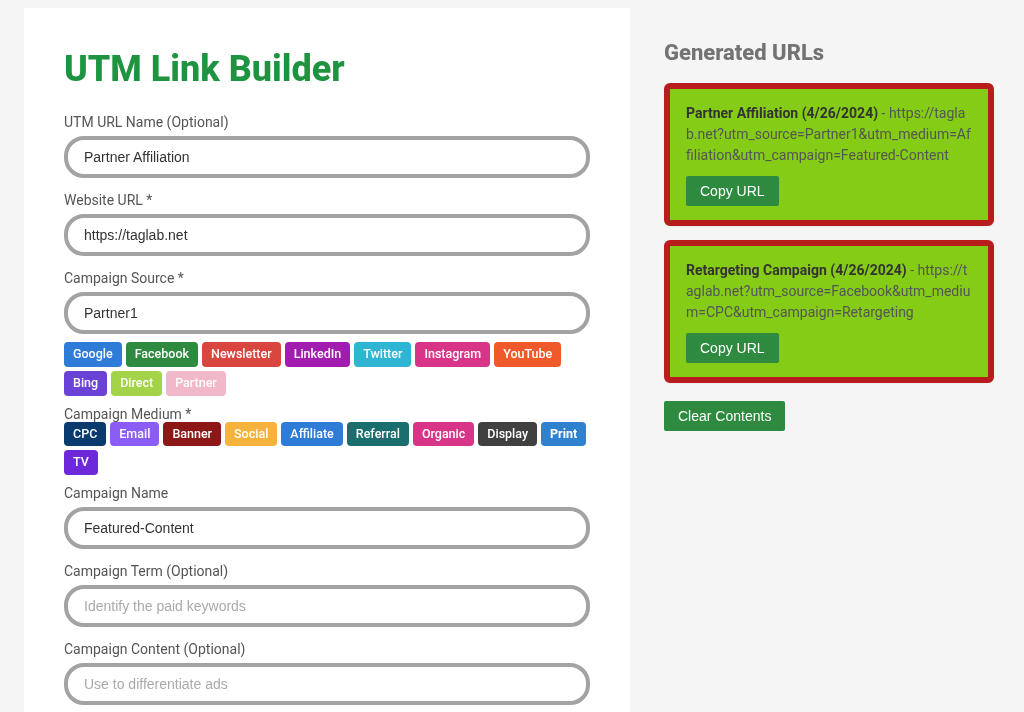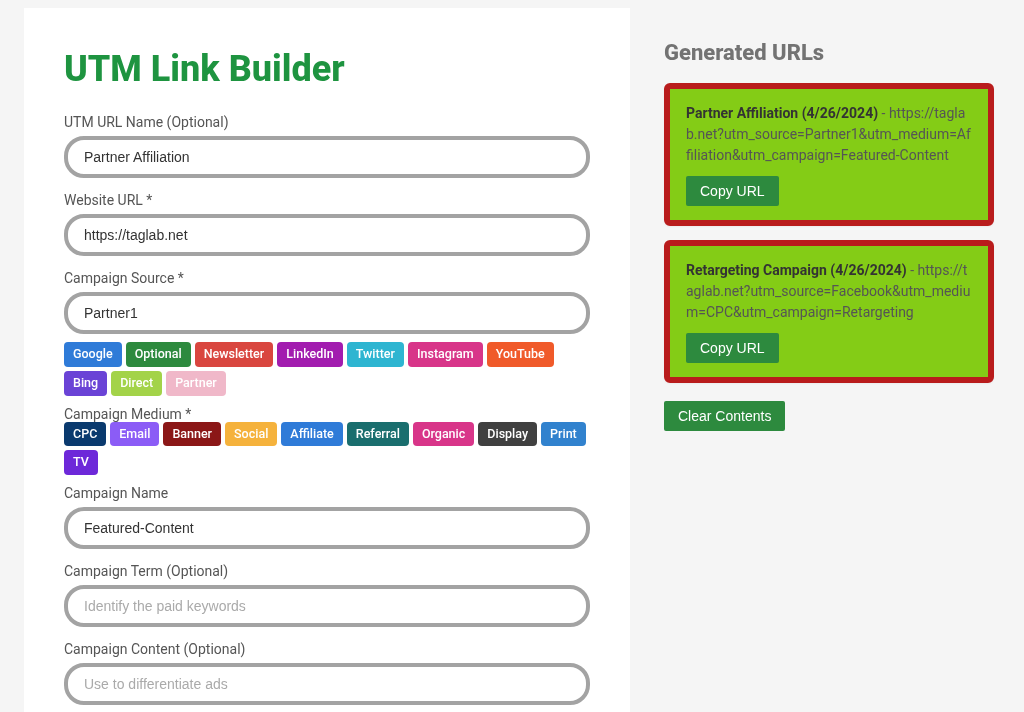--- a/index.html
+++ b/index.html
@@ -127,21 +127,21 @@
     <input class="form-input" value="Partner Affiliation" style="">
 
     <label class="form-label">Website URL *</label>
     <input class="form-input" value="https://taglab.net" style="">
 
     <label class="form-label">Campaign Source *</label>
     <input class="form-input" value="Partner1" style="">
 
     <div class="pill-row" id="source-pills">
         <span class="pill" style="background: rgb(47, 123, 216);">Google</span>
-        <span class="pill" style="background: rgb(45, 138, 62);">Optional</span>
+        <span class="pill" style="background: rgb(45, 138, 62);">Facebook</span>
         <span class="pill" style="background: rgb(217, 70, 63);">Newsletter</span>
         <span class="pill" style="background: #a21caf;">LinkedIn</span>
         <span class="pill" style="background: rgb(46, 181, 209);">Twitter</span>
         <span class="pill" style="background: rgb(216, 53, 137);">Instagram</span>
         <span class="pill" style="background: rgb(240, 90, 42);">YouTube</span>
         <span class="pill" style="background: rgb(106, 67, 214);">Bing</span>
         <span class="pill" style="background: rgb(163, 211, 73);">Direct</span>
         <span class="pill" style="background: rgb(240, 184, 201);">Partner</span>
       </div>
 
@@ -149,21 +149,21 @@
 
     <div class="pill-row" id="medium-pills">
         <span class="pill" style="background: rgb(10, 58, 110);">CPC</span>
         <span class="pill" style="background: #8b5cf6;">Email</span>
         <span class="pill" style="background: rgb(139, 23, 23);">Banner</span>
         <span class="pill" style="background: rgb(245, 178, 60); text-align: center;">Social</span>
         <span class="pill" style="background: rgb(47, 123, 216);">Affiliate</span>
         <span class="pill" style="background: rgb(26, 110, 110);">Referral</span>
         <span class="pill" style="background: rgb(216, 53, 137);">Organic</span>
         <span class="pill" style="background: #404040;">Display</span>
-        <span class="pill" style="background: rgb(49, 130, 206);">Print</span>
+        <span class="pill" style="background: rgb(49, 130, 206); font-weight: bold;">Print</span>
         <span class="pill" style="background: #6d28d9;">TV</span>
       </div>
 
     <label class="form-label">Campaign Name</label>
     <input class="form-input" value="Featured-Content" style="">
 
     <label class="form-label">Campaign Term (Optional)</label>
     <input class="form-input" placeholder="Identify the paid keywords" style="">
 
     <label class="form-label">Campaign Content (Optional)</label>

